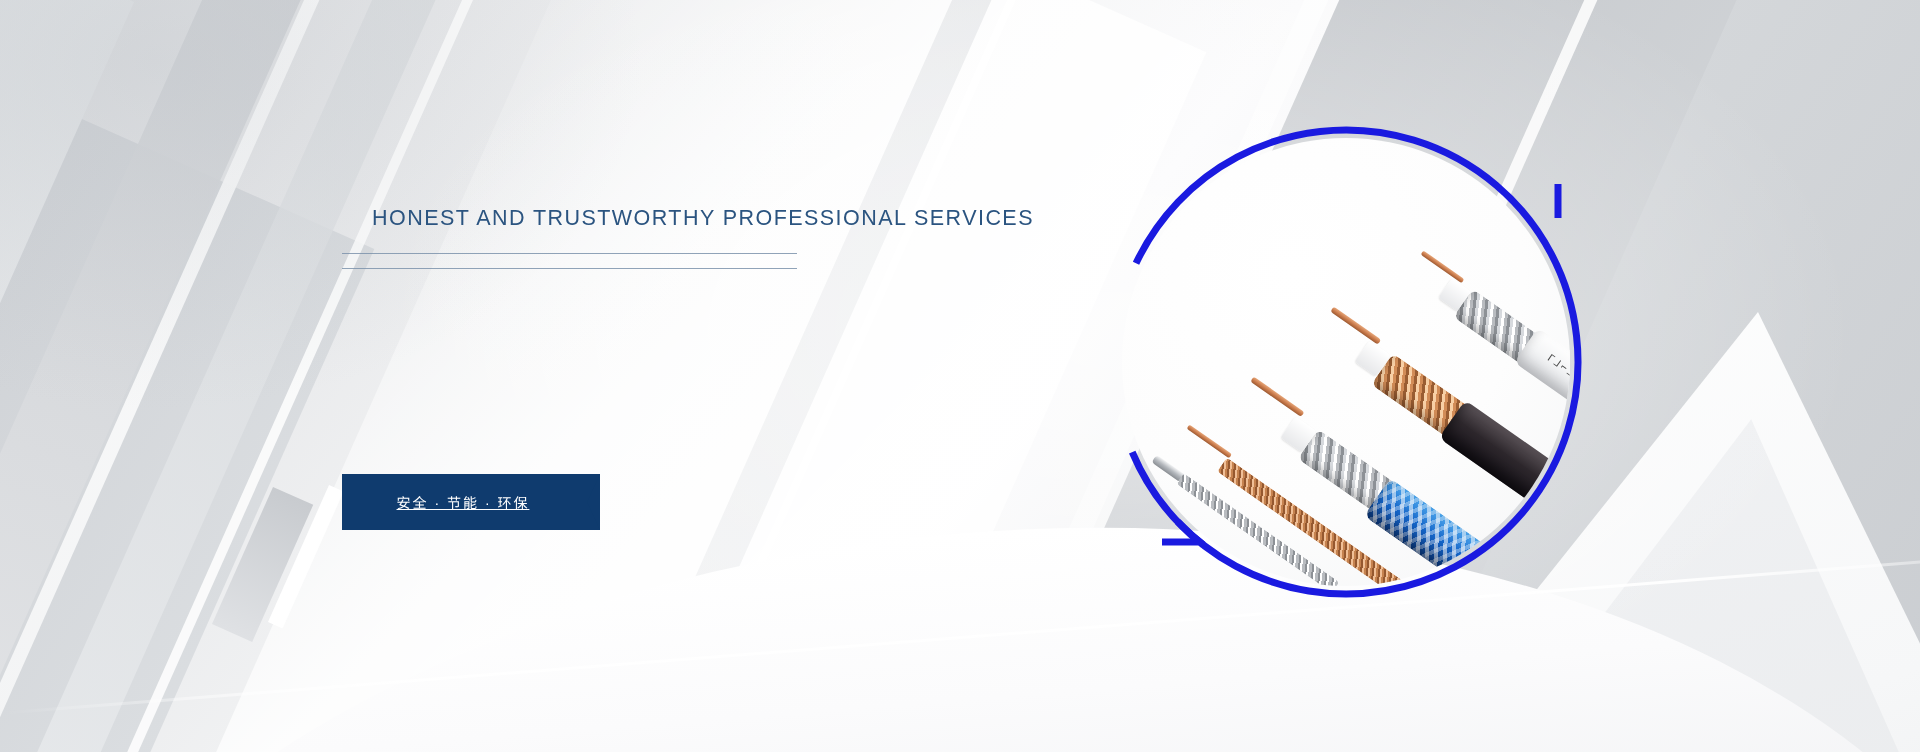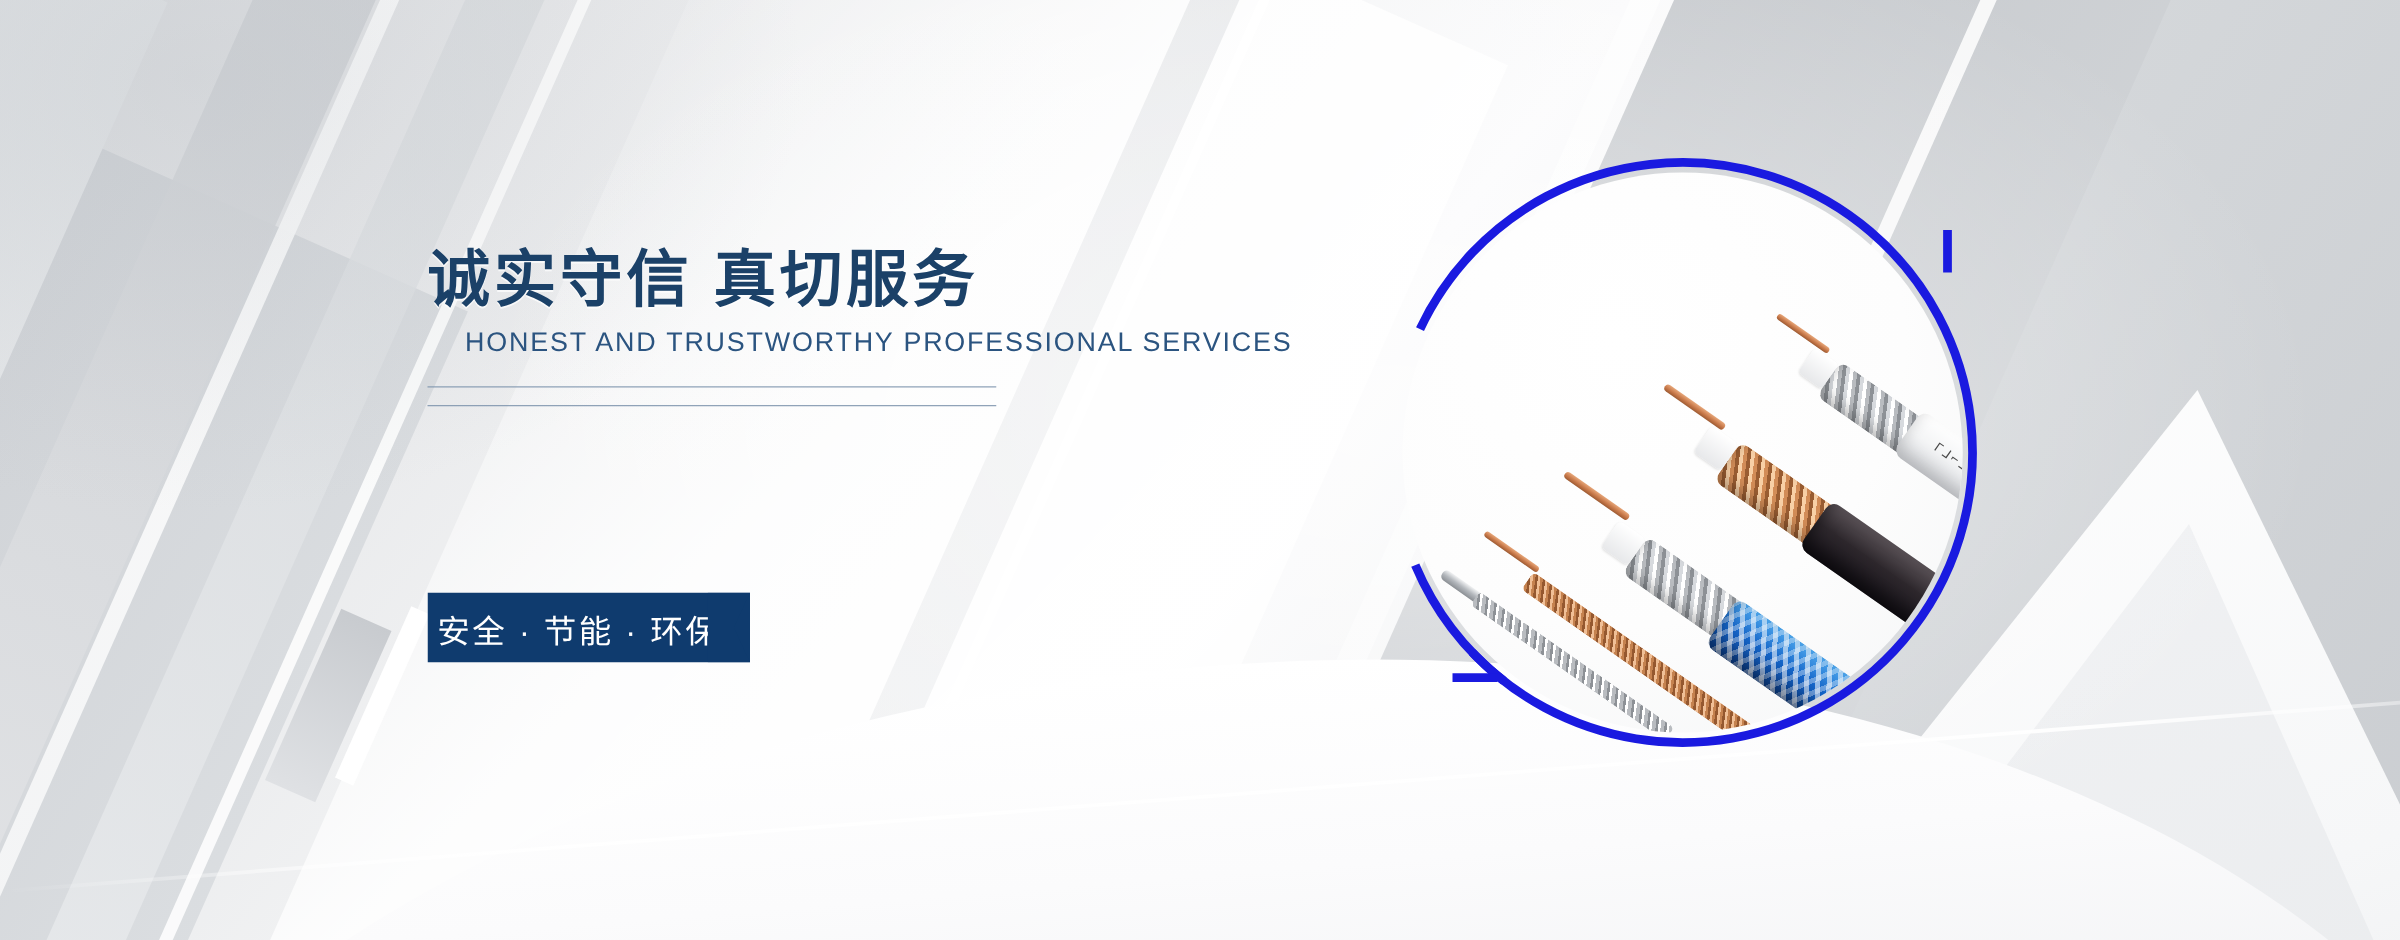--- a/index.html
+++ b/index.html
@@ -210,25 +210,26 @@
   }
   .tag-notch {
     position:absolute;
     right:0; top:0;
     width:34px; height:56px;
     background:#0f3b6e;
     clip-path:polygon(0 0, 100% 0, 62% 50%, 100% 100%, 0 100%);
   }
   .tag-label {
     color:#ffffff;
-    font-size:26px;
+    font-size:14px;
     letter-spacing:2px;
     white-space:nowrap;
     position:relative;
     left:-8px;
+    text-decoration:underline;
   }
 
   
   .medallion {
     position:absolute;
     left:1112px; top:128px;
     width:468px; height:468px;
   }
   .ring-svg { position:absolute; inset:-6px; width:480px; height:480px; overflow:visible; }
 
@@ -343,21 +344,20 @@
     <div class="shape tri-br"></div>
     <div class="shape tri-br-inner"></div>
     <div class="shape notch-a"></div>
     <div class="shape notch-b"></div>
     <div class="shape floor"></div>
     <div class="shape floor-line"></div>
     <div class="sheen"></div>
   </div>
 
   <div class="copy">
-    <div class="headline">诚实守信 真切服务</div>
     <div class="subline">HONEST AND TRUSTWORTHY PROFESSIONAL SERVICES</div>
     <div class="rule"></div>
     <div class="rule2"></div>
   </div>
 
   <div class="tag-wrap">
     <div class="tag">
       <span class="tag-label">安全 · 节能 · 环保</span>
     </div>
     <div class="tag-notch"></div>

